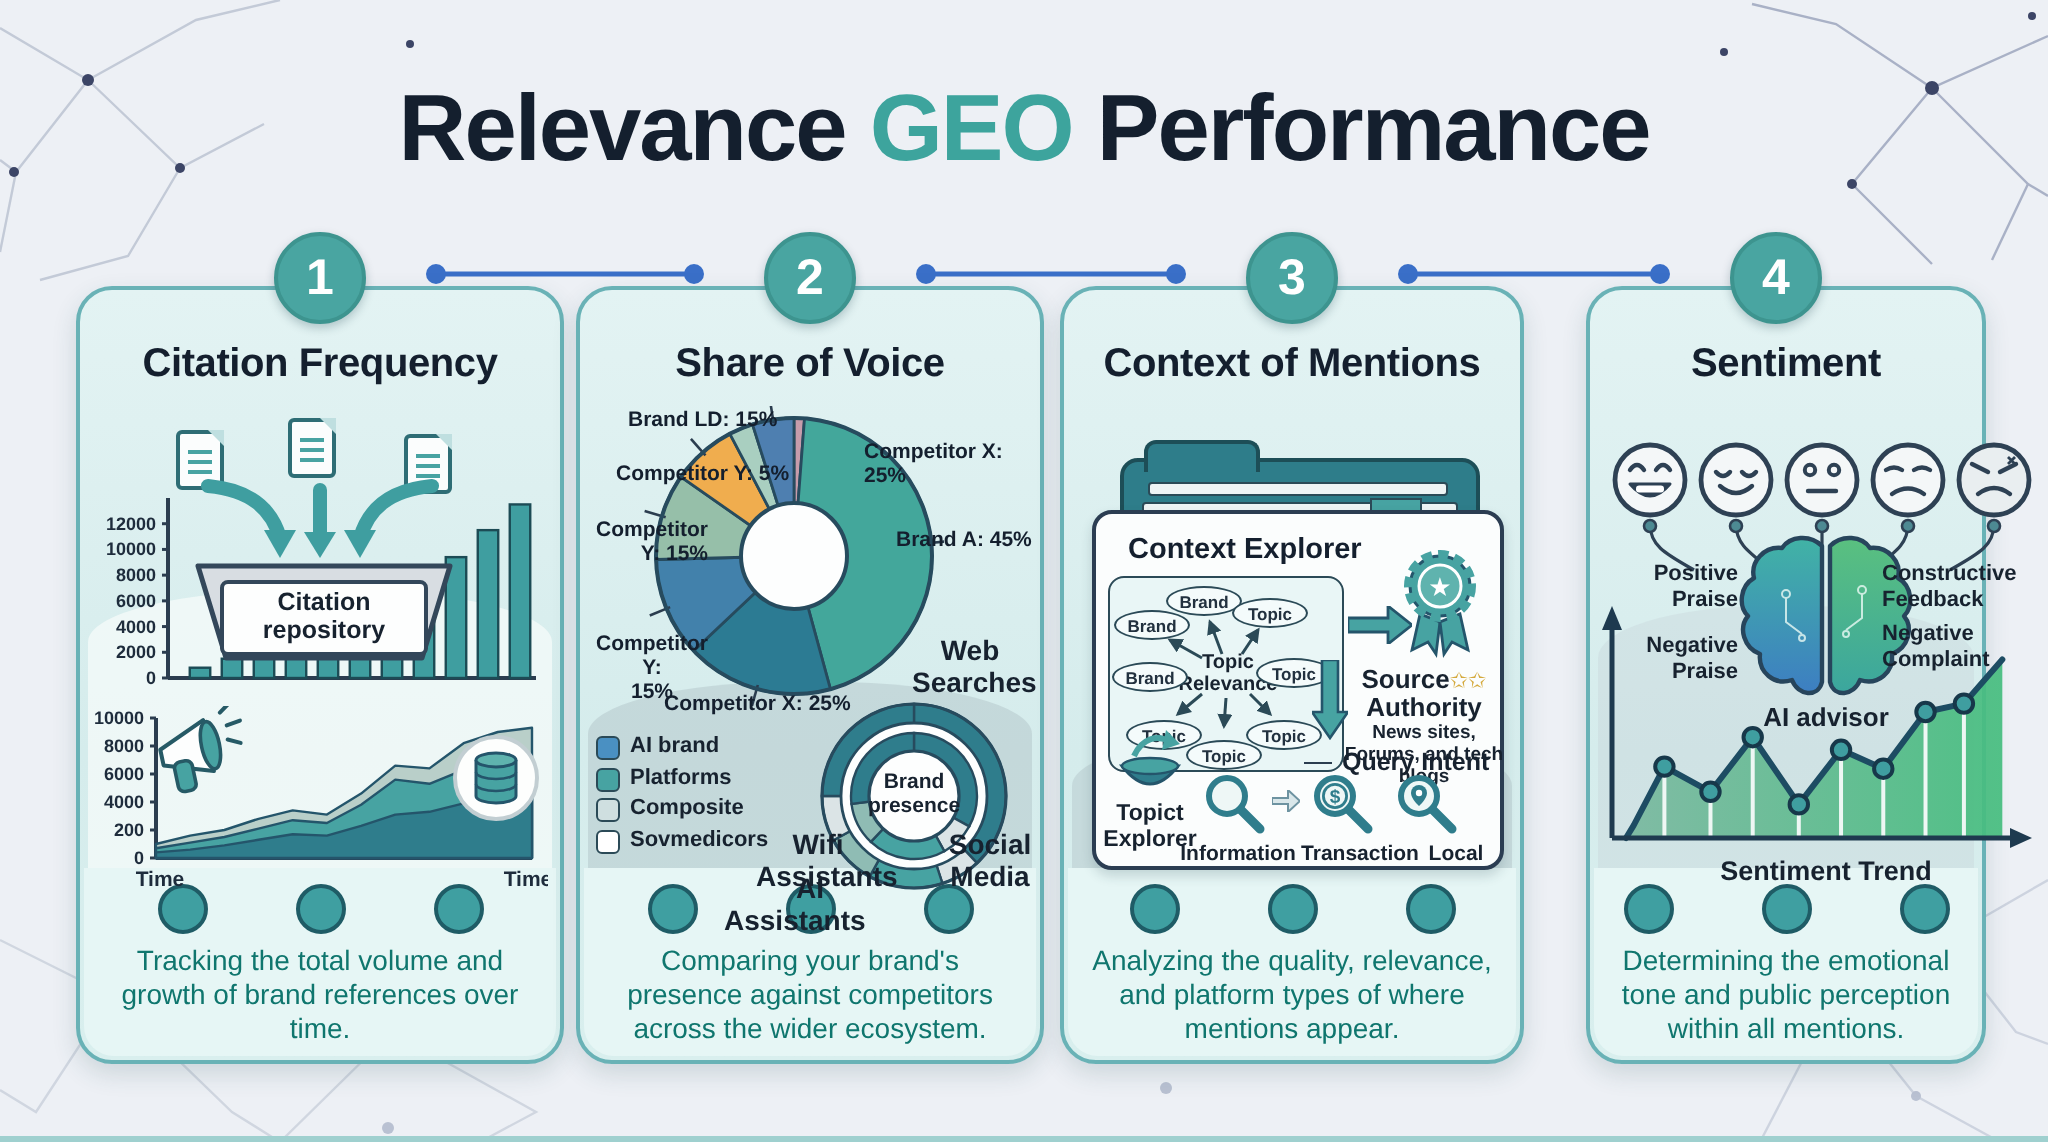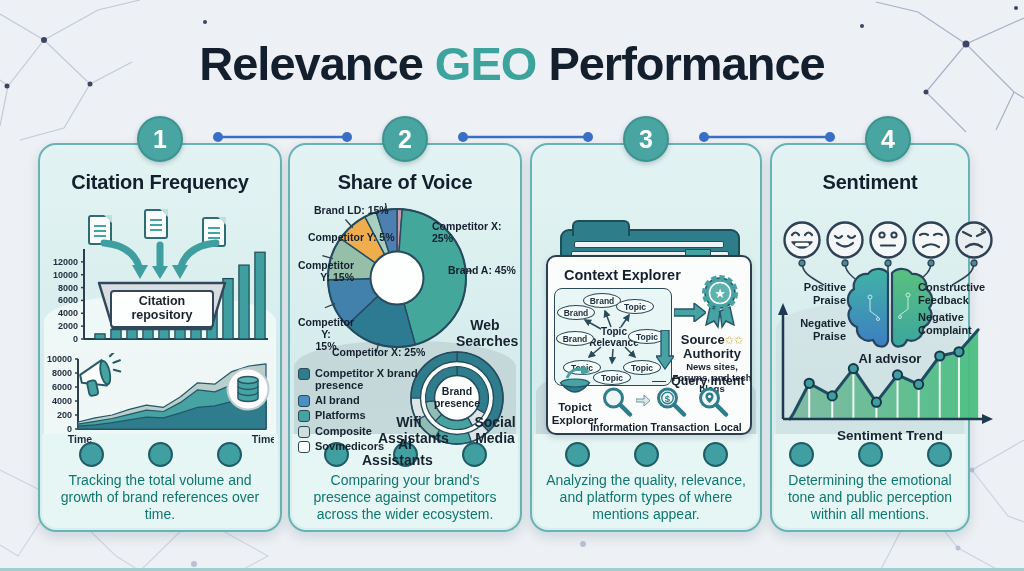--- a/index.html
+++ b/index.html
@@ -298,24 +298,20 @@
   <div class="dlab pre" style="left:2px;top:114px;width:62px;text-align:right;">Competitor
 Y: 15%</div>
   <div class="dlab pre" style="left:2px;top:171px;width:68px;text-align:center;">Competitor Y:
 15%</div>
   <div class="dlab" style="left:42px;top:201px;">Competitor X: 25%</div>
   <div class="dlab" style="left:142px;top:75px;">Competitor X: 25%</div>
   <div class="dlab" style="left:158px;top:119px;">Brand A: 45%</div>
 
   <div class="leg">
     <div class="leg-row">
-          <span class="leg-sw" style="background: rgb(47, 125, 140);"></span>
-          <span>Competitor X brand presence</span>
-        </div>
-    <div class="leg-row">
           <span class="leg-sw" style="background: rgb(74, 144, 194);"></span>
           <span>AI brand</span>
         </div>
     <div class="leg-row">
           <span class="leg-sw" style="background: rgb(71, 163, 162);"></span>
           <span>Platforms</span>
         </div>
     <div class="leg-row">
           <span class="leg-sw" style="background: rgb(207, 223, 224);"></span>
           <span>Composite</span>
@@ -358,20 +354,21 @@
       <span class="dot"></span>
           <span class="dot"></span>
           <span class="dot"></span>
     </div>
     <div class="desc">Comparing your brand's presence against competitors across the wider ecosystem.</div>
   </div>
 </div>
 
 <div class="panel" style="left:530px;width:232px;">
   <div class="wave" style="top:222px;height:73px;background:rgba(176,192,198,.42);"></div>
+  <div class="panel-title">Context of Mentions</div>
 
   <div class="folder">
     <div class="fpaper" style="left:12px;top:10px;width:150px;"></div>
     <div class="fpaper" style="left:9px;top:20px;width:158px;"></div>
     <div class="fpaper" style="left:6px;top:30px;width:164px;"></div>
     <div class="fsquare"></div>
   </div>
 
   <div class="explorer">
     <div class="explorer-title">Context Explorer</div>
@@ -467,21 +464,21 @@
   <div class="footer">
     <div class="dots">
       <span class="dot"></span>
           <span class="dot"></span>
           <span class="dot"></span>
     </div>
     <div class="desc">Analyzing the quality, relevance, and platform types of where mentions appear.</div>
   </div>
 </div>
 
-<div class="panel" style="left:770px;width:200px;">
+<div class="panel" style="left:793px;width:200px;">
   <div class="wave" style="top:158px;height:137px;background:rgba(198,210,214,.35);"></div>
   <div class="panel-title">Sentiment</div>
 
   <div class="face" style="left:10px;top:75px;"><svg viewBox="0 0 40 40" width="40" height="40">
           <circle cx="20" cy="20" r="17.5" fill="#f4f7f8" stroke="#2e4154" stroke-width="2.4"></circle>
           <path d="M10,15 Q13.5,10 17,15" class="fs"></path>
           <path d="M23,15 Q26.5,10 30,15" class="fs"></path>
           <path d="M10,22 Q20,34 30,22 Z" fill="#2e4154" stroke="#2e4154" stroke-width="1.5" stroke-linejoin="round"></path>
           <rect x="13" y="22.8" width="14" height="3.4" rx="1.6" fill="#ffffff"></rect>
         </svg></div>

